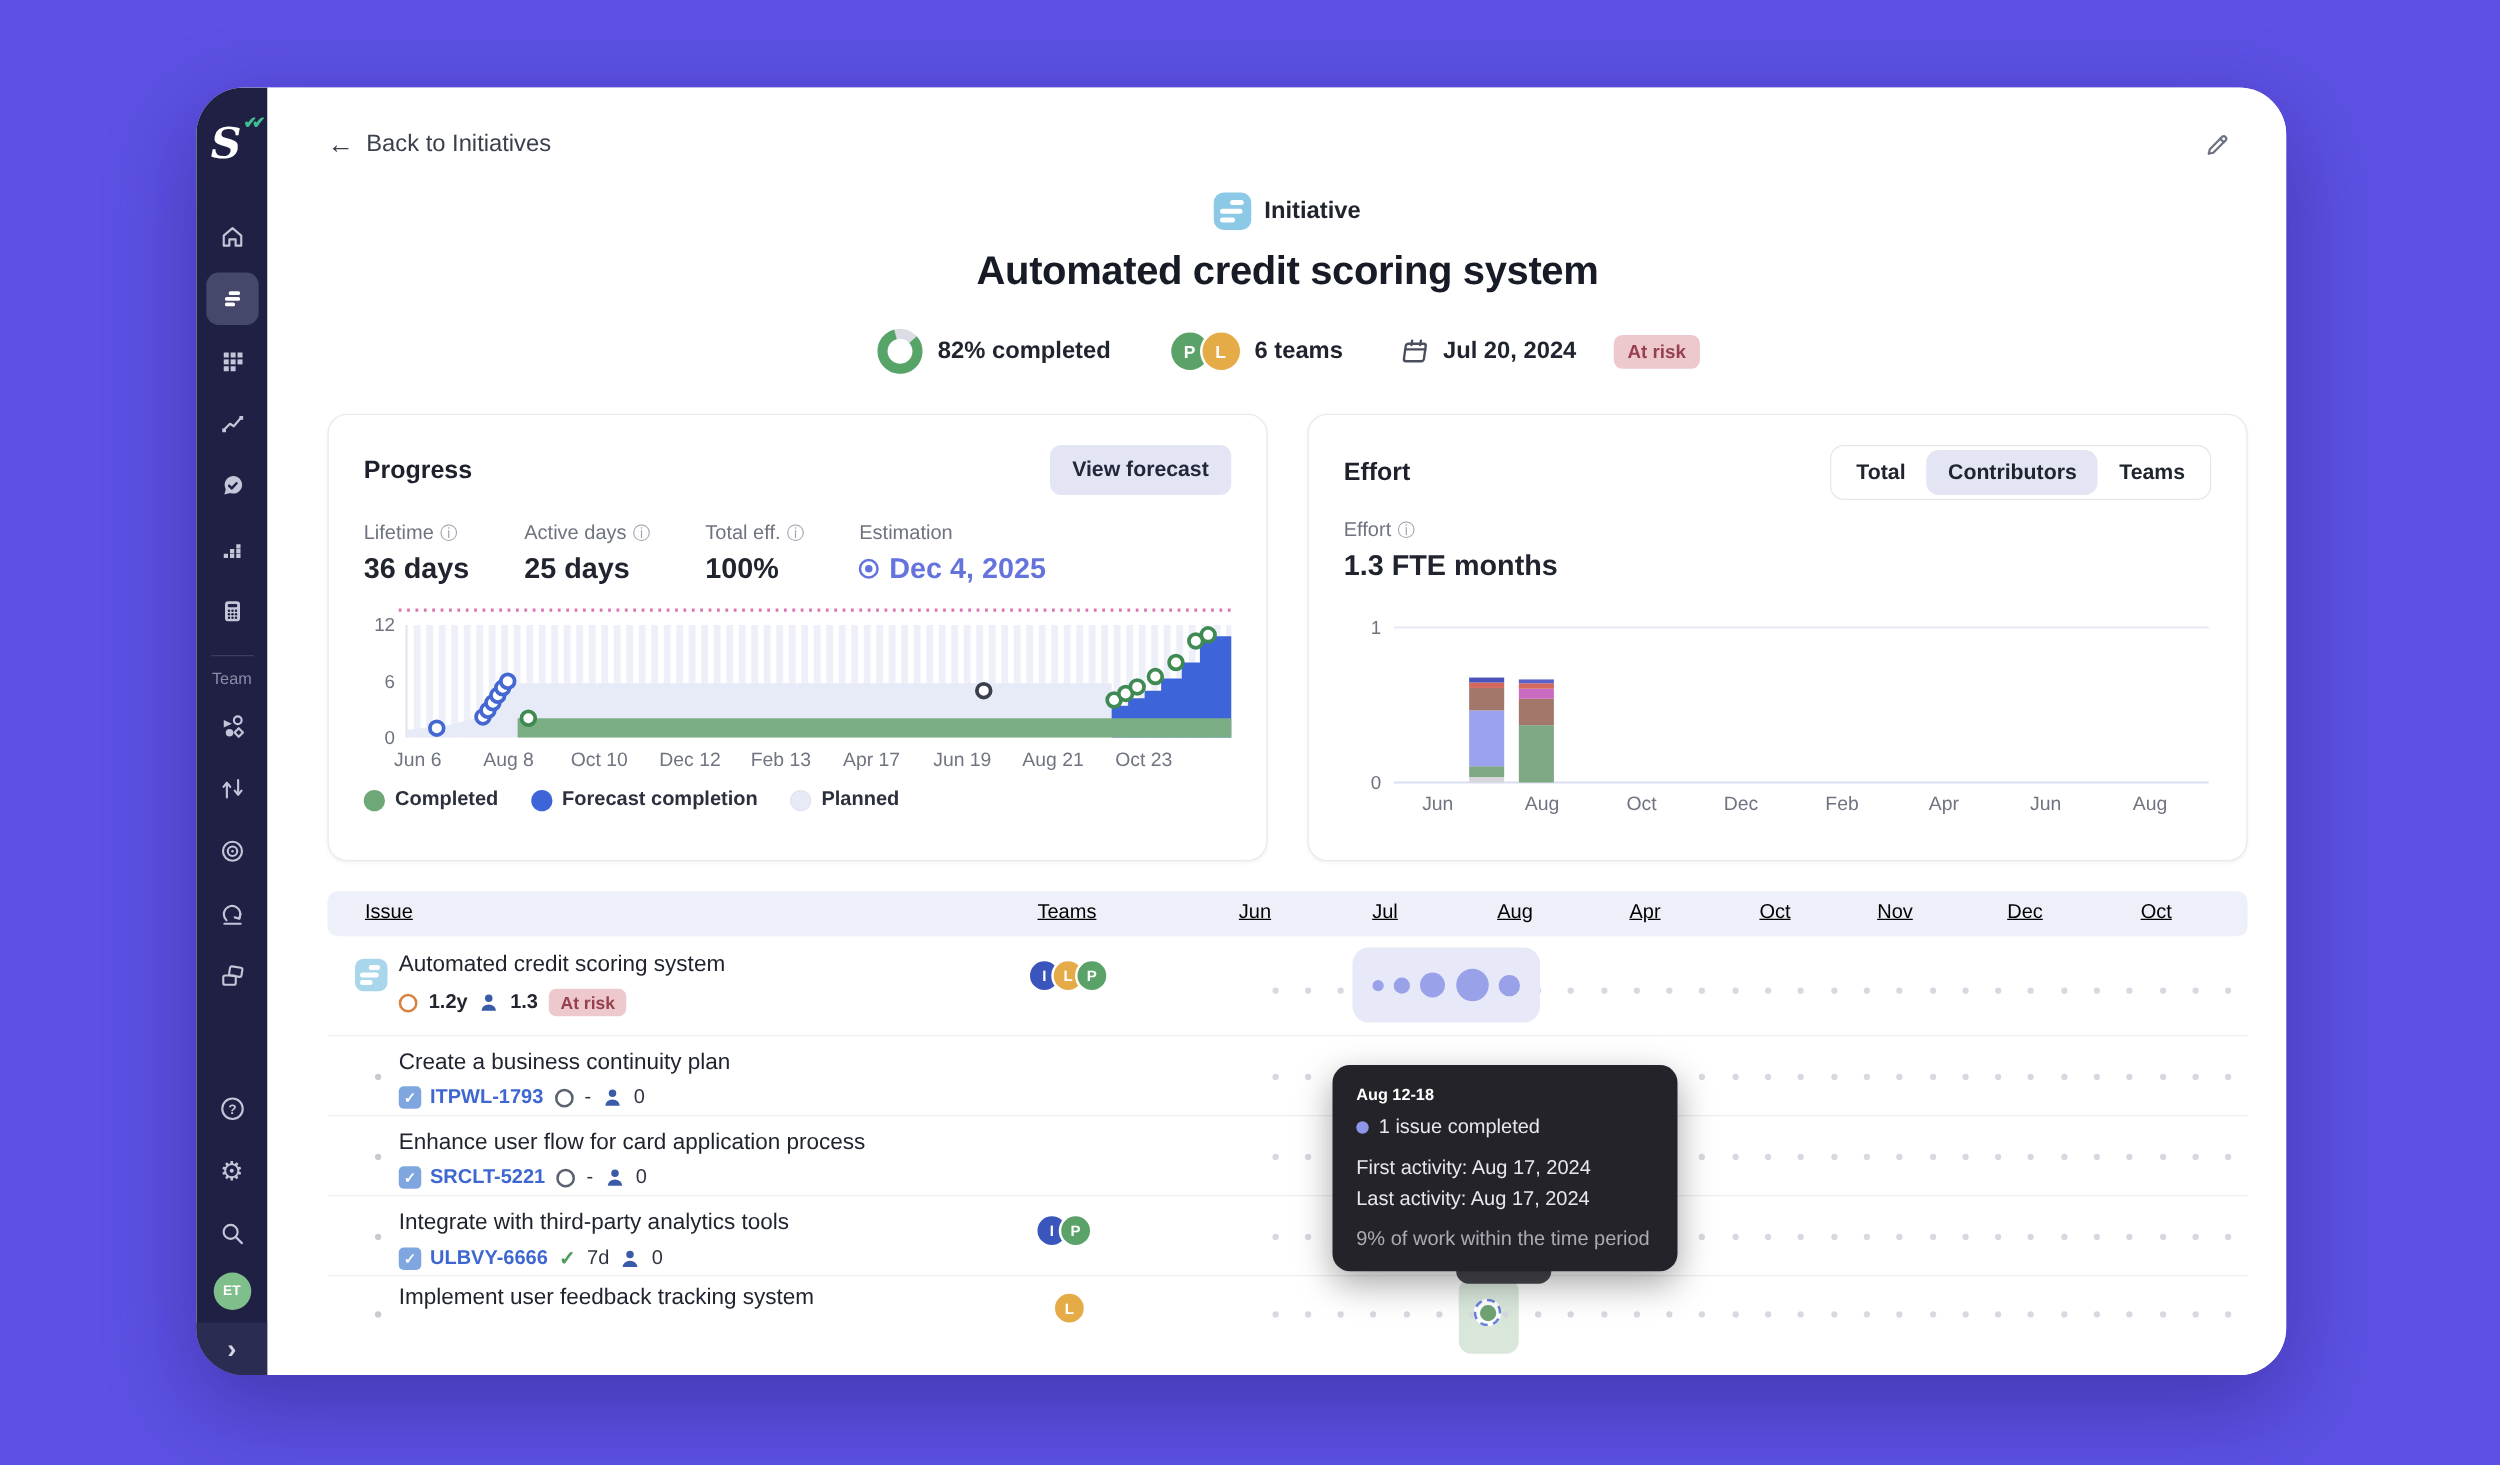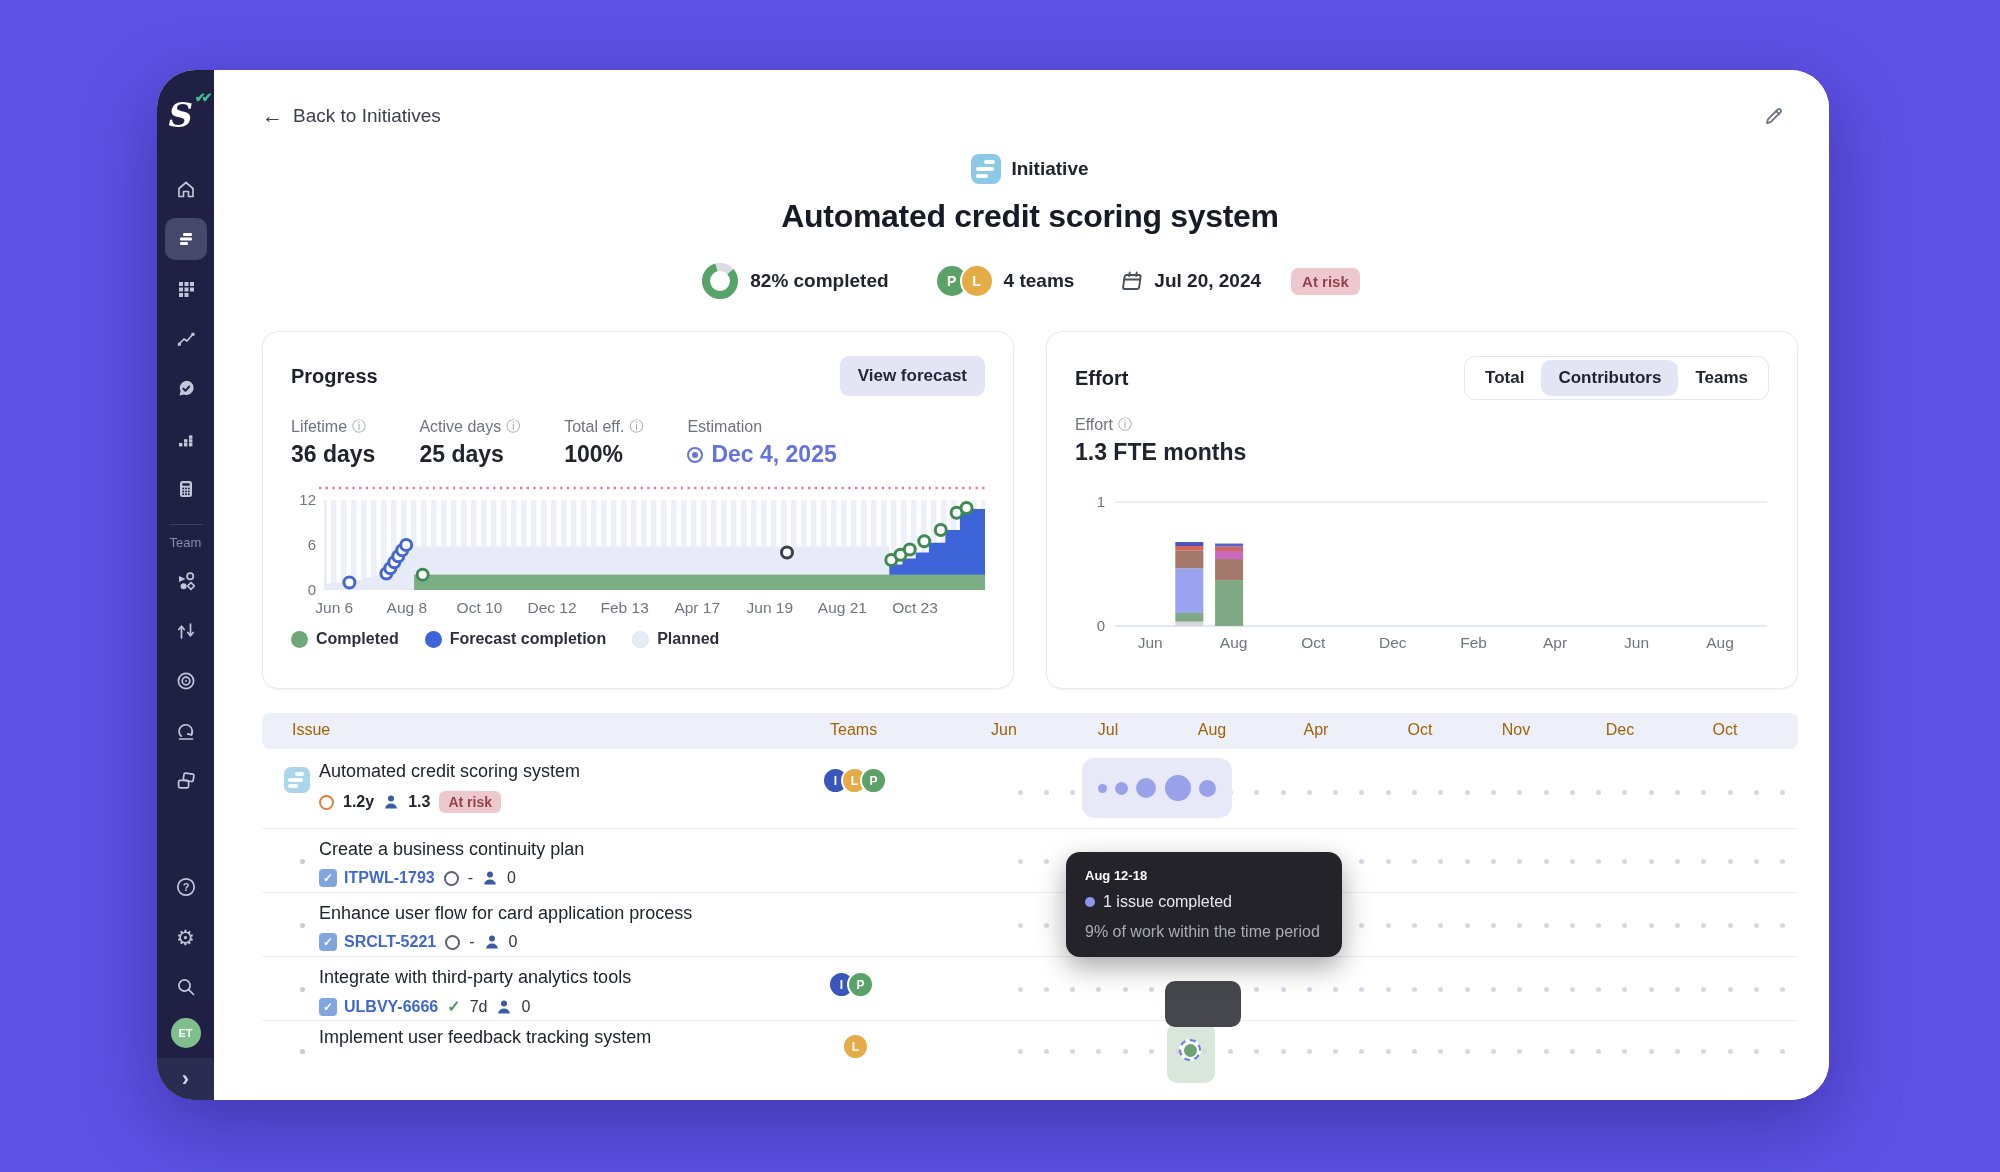--- a/index.html
+++ b/index.html
@@ -73,21 +73,21 @@
   .legend-dot { width:17px; height:17px; border-radius:50%; }
 
   .tabs { display:flex; border:1.5px solid #E6E6EE; border-radius:11px; padding:3px; background:#fff; }
   .tab { font-size:17px; font-weight:bold; color:#20242F; padding:8px 17px; border-radius:8px; cursor:pointer; }
   .tab.active { background:#E3E5F4;border-radius:10px; }
   .estat-label { font-size:16px; color:#6E7380; margin-top:16px; display:flex; gap:5px; align-items:center; }
 
   
   .issue-table { position:relative; margin-top:24px; width:1536px; height:372px; }
   .thead { position:absolute; left:0; top:0; width:1536px; height:36px; background:#EEF0F9; border-radius:8px; }
-  .th { position:absolute; top:8px; font-size:16px; color:#a16207; }
+  .th { position:absolute; top:8px; font-size:16px; color:#000000;text-decoration:underline; }
   .t-row { position:absolute; left:0; width:1536px; }
   .row-sep { border-bottom:1px solid #EDEDF3; }
   .dotlayer { position:absolute; inset:0; }
   .tl-dot { position:absolute; width:5px; height:5px; border-radius:50%; background:#D8D9E0; }
   .issue-main { position:absolute; left:57px; top:10px; font-size:18px; color:#20242F; cursor:pointer; }
   .issue-meta { position:absolute; left:57px; top:40px; display:flex; align-items:center; gap:9px; font-size:16px; color:#30343F; }
   .row-bullet { position:absolute; left:38px; width:5px; height:5px; border-radius:50%; background:#C9CAD2; }
   .row-icon { position:absolute; left:22px; top:14px; width:26px; height:26px; border-radius:7px; background:#A9D6EB;
     display:flex; flex-direction:column; justify-content:center; gap:2.5px; padding:0 4px; }
   .row-icon i { display:block; height:3.5px; border-radius:2px; background:#fff; }
@@ -301,21 +301,21 @@
             <circle cx="20" cy="20" r="14" fill="none" stroke="#57A468" stroke-width="8" stroke-dasharray="72.1 87.9" stroke-linecap="butt" transform="rotate(-42 20 20)"></circle>
           </svg>
           <span class="stat-text">82% completed</span>
         </div>
         <span class="gap28"></span>
         <div class="stat-chunk">
           <div class="avatars">
             <span class="avatar av-p">P</span>
             <span class="avatar av-l">L</span>
           </div>
-          <span class="stat-text">4 teams</span>
+          <span class="stat-text">6 teams</span>
         </div>
         <span class="gap28"></span>
         <div class="stat-chunk">
           <svg width="24" height="24" viewBox="0 0 24 24" fill="none" stroke="#4A4F5C" stroke-width="1.9" stroke-linecap="round" transform="skewX(-8)">
             <rect x="4" y="6" width="16" height="14" rx="2"></rect>
                 <line x1="4" y1="10.5" x2="20" y2="10.5"></line>
                 <line x1="8.5" y1="3.5" x2="8.5" y2="7"></line>
                 <line x1="15.5" y1="3.5" x2="15.5" y2="7"></line>
               </svg>
           <span class="stat-text">Jul 20, 2024</span>
@@ -739,18 +739,22 @@
             </span>
       </div>
 
       <div class="hover-cell"></div>
       <div class="tooltip">
         <div class="tt-title">Aug 12-18</div>
         <div class="tt-line">
               <span class="tt-dot"></span>
               <span>1 issue completed</span>
             </div>
+        <div class="tt-activity">
+          <div>First activity: Aug 17, 2024</div>
+          <div>Last activity: Aug 17, 2024</div>
+        </div>
         <div class="tt-footer">9% of work within the time period</div>
       </div>
     </div>
   </main>
 </div>
 </div>
 
 </body></html>

